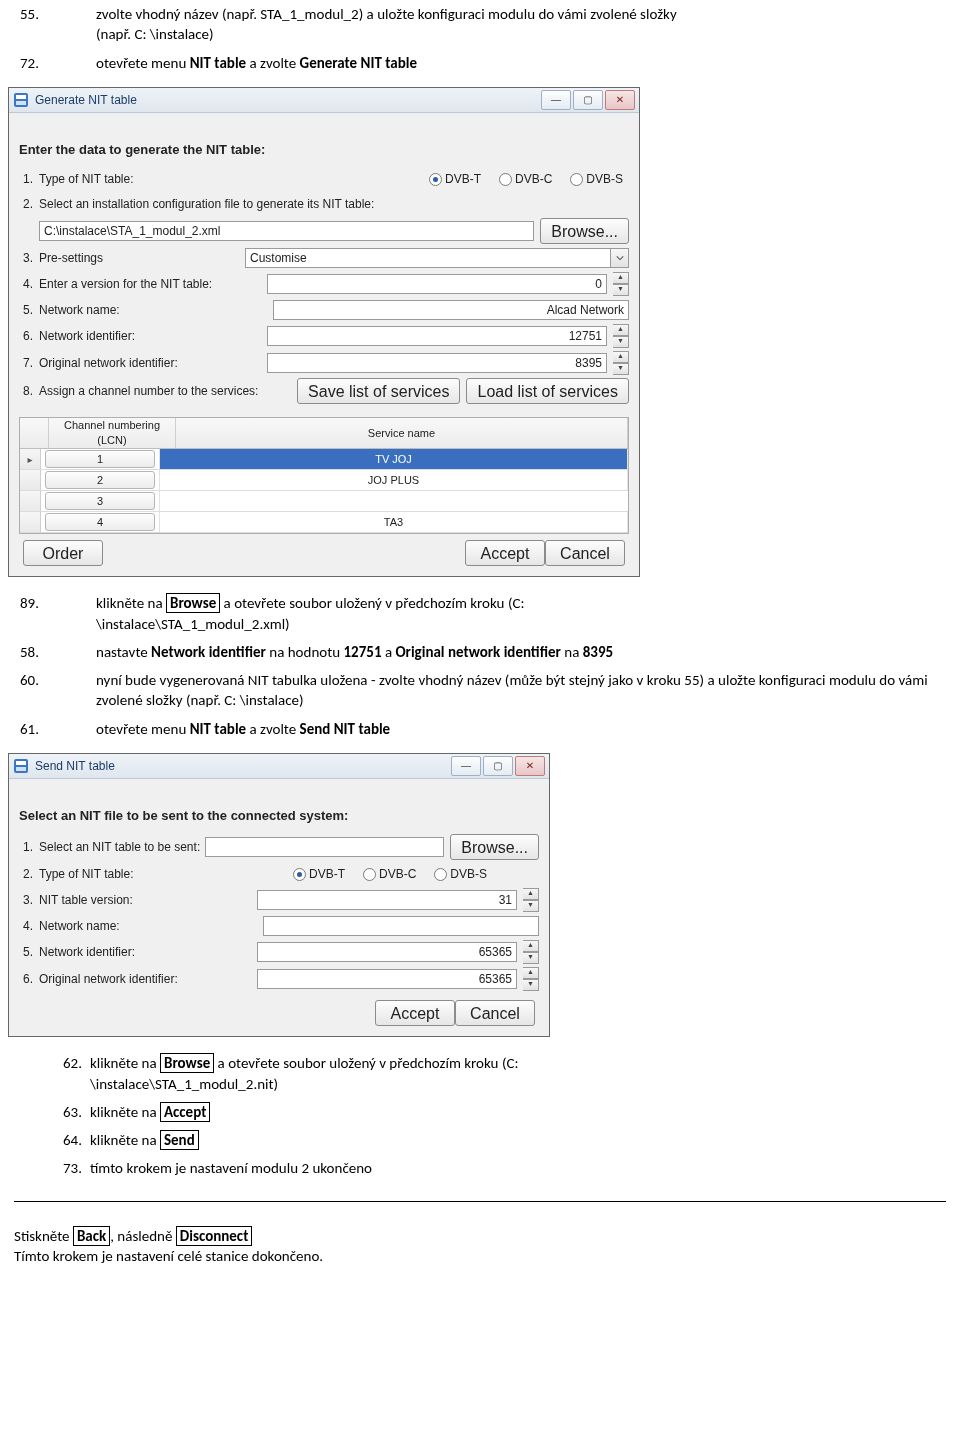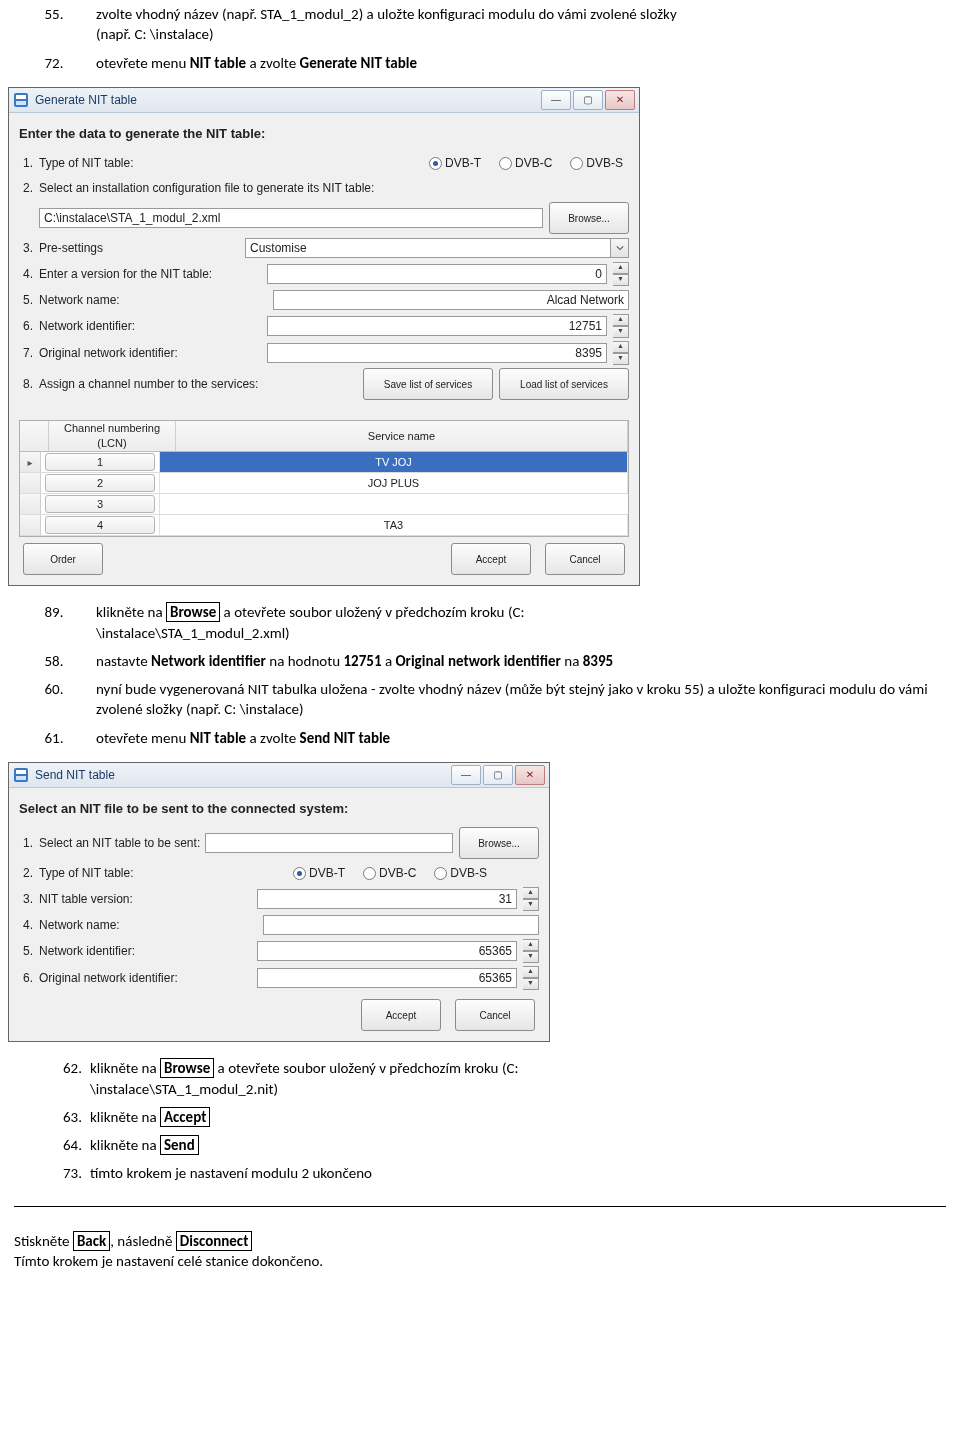--- a/index.html
+++ b/index.html
@@ -1,61 +1,61 @@
 <!DOCTYPE html>
 <html><head>
 <meta charset="utf-8">
 <style>
 html,body{margin:0;padding:0;background:#fff;font-family:"Calibri","Segoe UI",Arial,sans-serif;color:#000;font-size:15px;line-height:1.35}
 .page{width:960px;margin:0 auto;padding:0 0 40px 0}
 .instr{padding:4px 14px 4px 96px;text-indent:-38px}
 .instr2{padding:4px 6px 4px 90px;text-indent:-38px}
-.instr .num{display:inline-block;width:30px;text-align:center;margin-right:8px}
+.instr .num{display:inline-block;width:30px;text-align:left;margin-right:8px}
 .instr2 .num{display:inline-block;width:30px;text-align:right;margin-right:8px}
 .bold{font-weight:700}
 .boxed{font-weight:700;border:1px solid #000;padding:0 3px}
 .win{margin:10px 0 12px 8px;border:1px solid #666;background:#f0f0f0;font-family:"Segoe UI",Tahoma,Arial,sans-serif;font-size:12px;color:#222}
 .win.generate{width:630px}
 .win.send{width:540px}
 .titlebar{display:flex;align-items:center;height:24px;background:linear-gradient(#eef3f8,#dfe6ee);border-bottom:1px solid #bcc7d4;padding:0 4px}
 .titlebar .appicon{width:16px;height:16px;margin-right:6px}
 .titlebar .title{flex:1;font-size:12px;color:#1b3c66}
 .winbtns{display:flex;gap:2px}
 .winbtn{width:28px;height:18px;border:1px solid #9fb0c6;border-radius:2px;background:linear-gradient(#fdfdfd,#e4ecf3);display:flex;align-items:center;justify-content:center;font-size:10px;color:#444}
 .winbtn.close{border-color:#c17a7a;background:linear-gradient(#f6e6e6,#e9c6c6);color:#7a1a1a}
-.panel{padding:8px 10px 6px 10px}
+.panel{padding:24px 10px 6px 10px}
 .panel .intro{font-weight:700;font-size:13px;margin:4px 0 10px 0}
 .row{display:flex;align-items:center;margin:3px 0;gap:6px;min-height:22px}
 .rownum{width:14px;text-align:right}
 .rowlabel{flex:0 0 auto;white-space:nowrap}
 .spacer-flex{flex:1}
 .radio{display:inline-flex;align-items:center;gap:3px;margin:0 6px}
 .rcircle{width:11px;height:11px;border:1px solid #7a7a7a;border-radius:50%;display:inline-flex;align-items:center;justify-content:center;background:#fff}
 .rcircle .dot{width:5px;height:5px;border-radius:50%;background:#2b5ea4}
 .tbox{background:#fff;border:1px solid #9a9a9a;height:20px;box-sizing:border-box;padding:0 4px;display:flex;align-items:center}
 .tbox.right{justify-content:flex-end}
 .tbox.num{justify-content:flex-end}
 .sarrows{display:flex;flex-direction:column;width:16px}
 .sarrow{height:10px;border:1px solid #9a9a9a;border-left:none;background:linear-gradient(#f7f7f7,#e2e2e2);font-size:7px;line-height:8px;text-align:center;color:#444}
-.btn{border:1px solid #8b8b8b;border-radius:3px;background:linear-gradient(#fdfdfd,#e6e6e6);height:32px;box-sizing:border-box;padding:0 10px;display:inline-flex;align-items:center;justify-content:center;font-size:10px;min-width:80px}
+.btn{border:1px solid #8b8b8b;border-radius:3px;background:linear-gradient(#fdfdfd,#e6e6e6);height:26px;box-sizing:border-box;padding:0 10px;display:inline-flex;align-items:center;justify-content:center;font-size:16px;min-width:80px}
 .combo{display:flex;align-items:flex-start}
 .combo .tbox{flex:1}
 .darrow{width:18px;height:20px;border:1px solid #9a9a9a;border-left:none;background:linear-gradient(#f7f7f7,#e2e2e2);box-sizing:border-box;display:flex;align-items:center;justify-content:center}
 .darrow svg{width:8px;height:6px}
-.grid{margin-top:20px;border:1px solid #aeaeae;background:#fff}
+.grid{margin-top:13px;border:1px solid #aeaeae;background:#fff}
 .ghead{display:flex;background:linear-gradient(#f8f8f8,#ececec);border-bottom:1px solid #bdbdbd;font-size:11px}
 .gh{border-right:1px solid #cfcfcf;padding:2px 4px;text-align:center;display:flex;align-items:center;justify-content:center}
 .grow{display:flex;border-bottom:1px solid #dcdcdc;height:20px}
 .gc{border-right:1px solid #e2e2e2;display:flex;align-items:center;justify-content:center;font-size:11px}
 .gsel{width:20px;background:linear-gradient(#f6f6f6,#e9e9e9);border-right:1px solid #cfcfcf;display:flex;align-items:center;justify-content:center;color:#555;font-size:10px}
 .glcn{width:118px}
 .gsvc{flex:1}
 .grow.selected .gsvc{background:#3a6fbf;color:#fff}
 .lcnbtn{margin:1px 2px;border:1px solid #b5b5b5;border-radius:3px;background:linear-gradient(#fdfdfd,#ececec);width:108px;height:16px;font-size:11px;display:flex;align-items:center;justify-content:center}
-.btnrow{display:flex;padding:6px 4px 4px 4px;gap:14px}
+.btnrow{display:flex;padding:6px 4px 4px 4px;gap:0}
 .btnrow .spacer{flex:1}
 .foot{margin:24px 14px 6px 14px}
 .hr{border:none;border-top:1px solid #000;margin:18px 14px 12px 14px}
 </style>
 </head>
 <body>
 
 <div class="page">
 
   <div class="instr">

